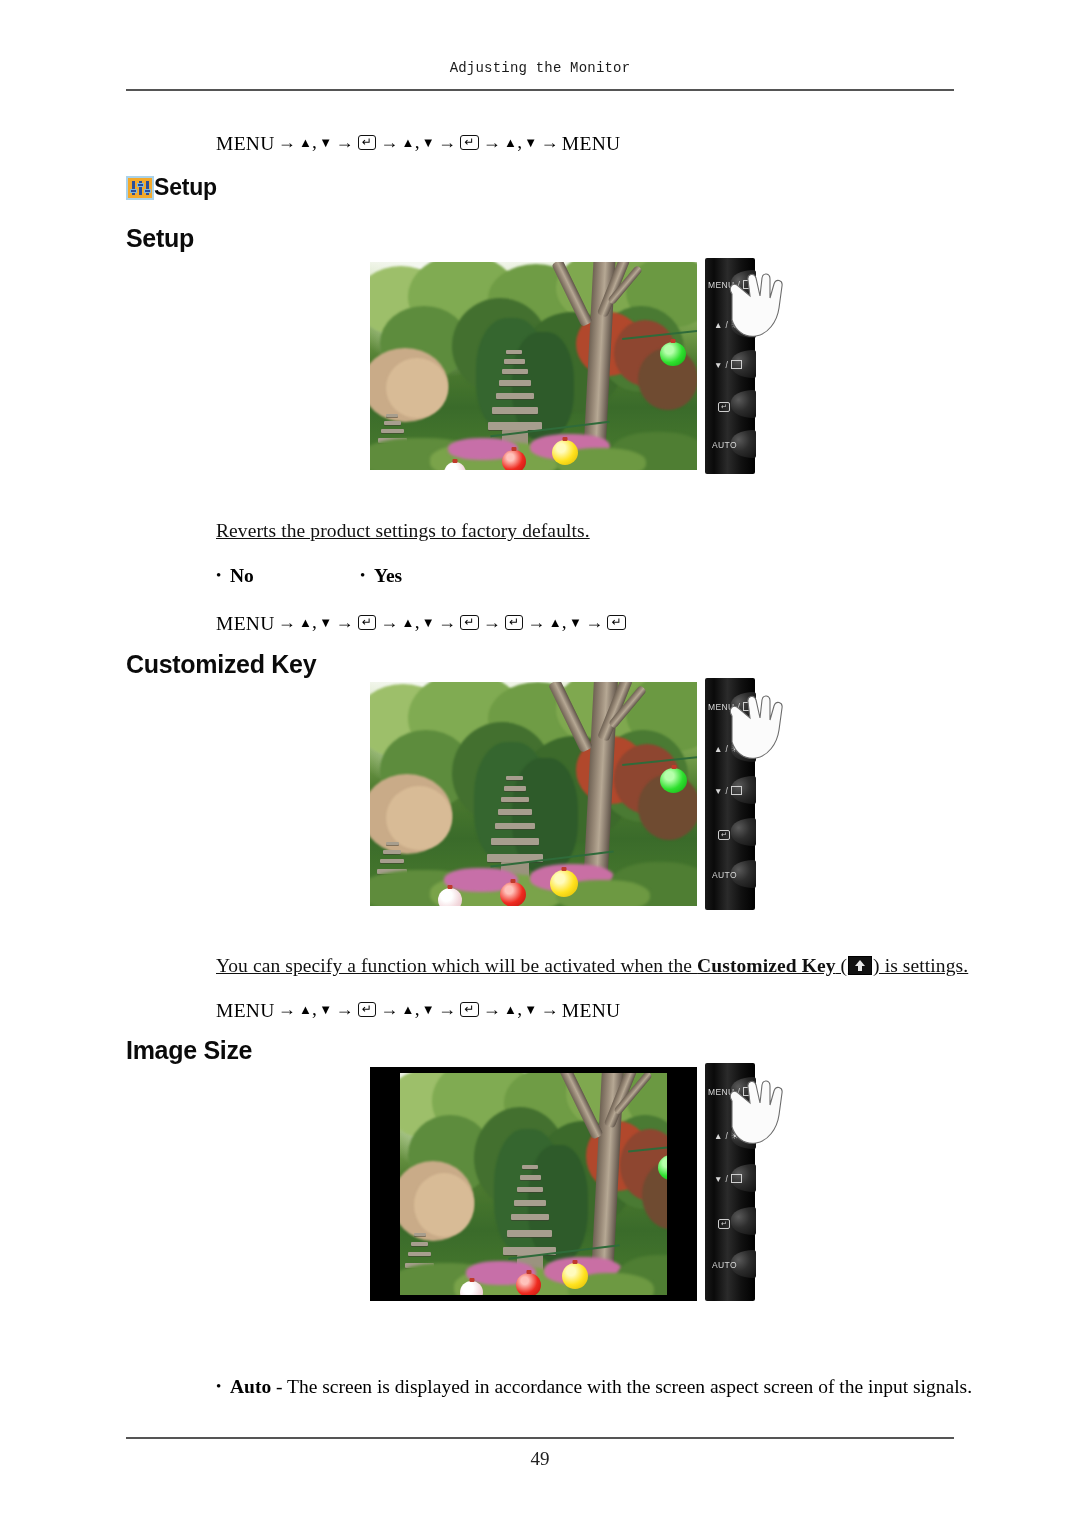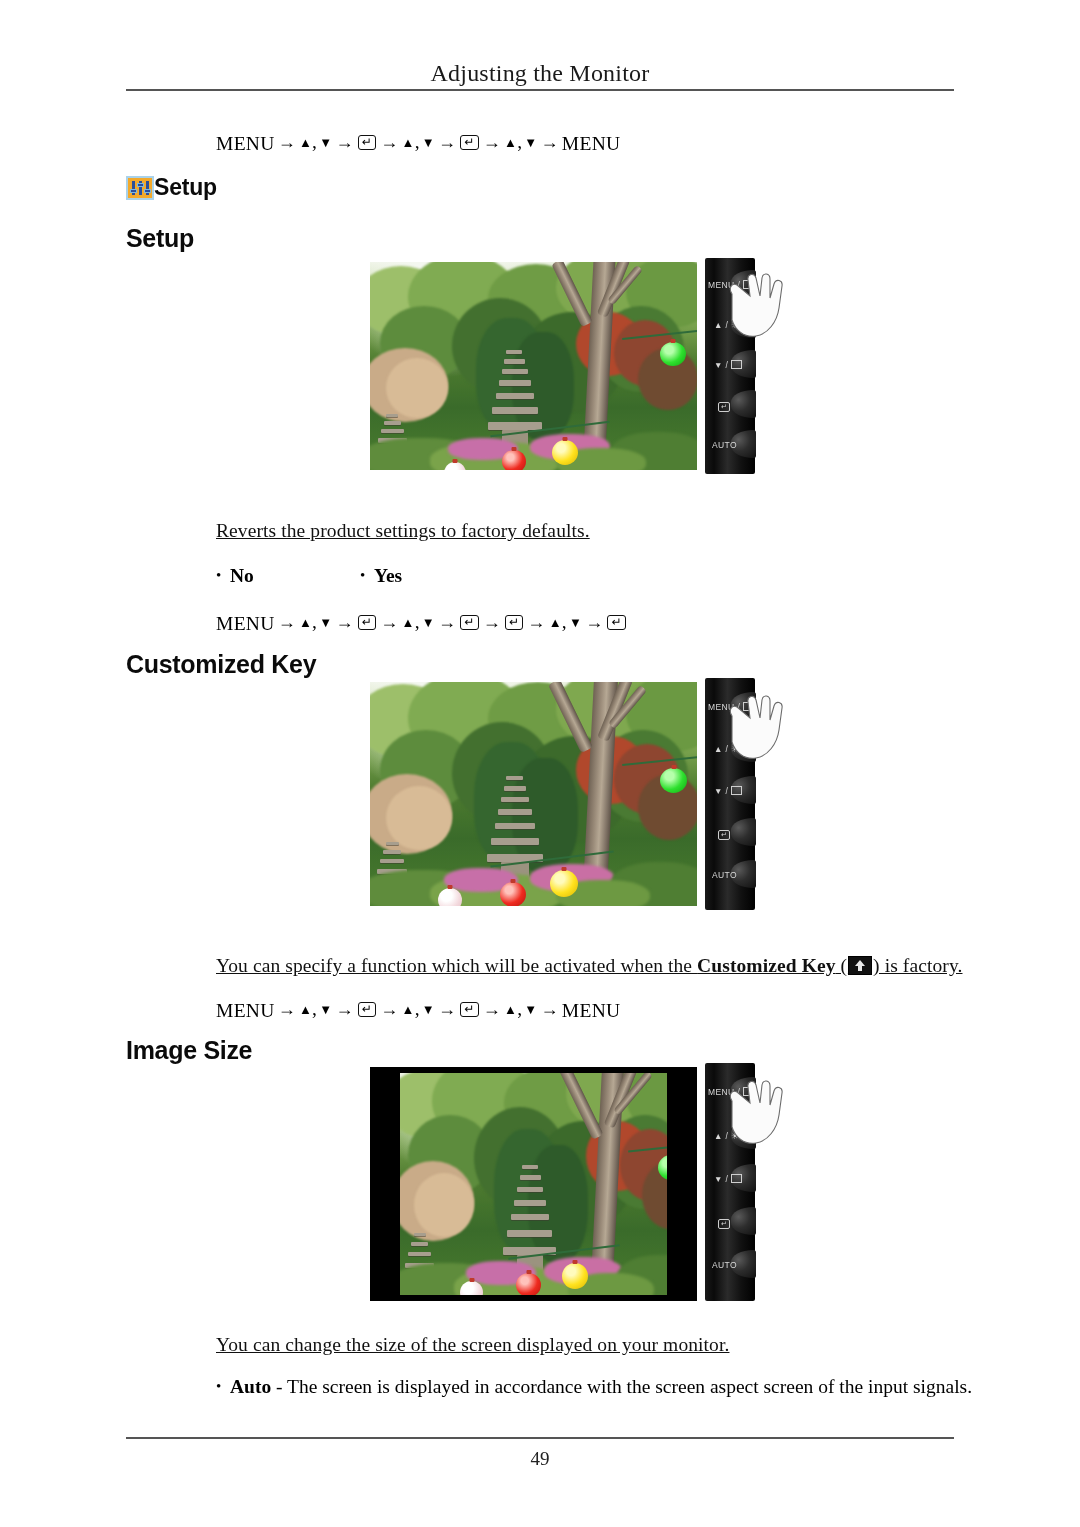--- a/index.html
+++ b/index.html
@@ -23,22 +23,22 @@
     background: #fff;
   }
 
   
   .running-head {
     position: absolute;
     left: 126px;
     top: 60px;
     width: 828px;
     text-align: center;
-    font-family: Liberation Serif, serif;
-    font-size: 24px;
+    font-family: Liberation Mono, monospace;
+    font-size: 14px;
     letter-spacing: .2px;
     color: #1a1a1a;
   }
   .rule {
     position: absolute;
     left: 126px;
     width: 828px;
     height: 2px;
     background: #555;
   }
@@ -502,21 +502,21 @@
       <div class="panel-label" style="left:7px; top:192px;">AUTO</div>
     </div>
     <svg class="hand" width="72" height="86" viewBox="0 0 72 86" style="left:350px; top:8px;">
       <g fill="#fbfbfb" stroke="#6b6b6b" stroke-width="1.1">
         <path d="M12 30 C8 24 12 18 17 21 L30 32 L28 16 C27 10 34 8 36 14 L40 32 L42 14 C43 8 50 9 50 15 L50 34 L54 20 C56 14 63 16 62 22 L59 44 C57 58 48 70 36 72 C24 74 15 66 12 56 Z"></path>
       </g>
     </svg>
   </div>
 
   <div class="para" style="left:216px; top:955px;">
-    <span>You can specify a function which will be activated when the </span><span class="b">Customized Key</span><span> (</span><span class="ck-inline-icon"></span><span>) is factory.</span>
+    <span>You can specify a function which will be activated when the </span><span class="b">Customized Key</span><span> (</span><span class="ck-inline-icon"></span><span>) is settings.</span>
   </div>
 
   <div class="navline" style="left:216px; top:998px;">
     <span class="tok">MENU</span><span class="arrow">→</span><span class="tri">▲</span><span class="comma">,</span><span class="tri">▼</span><span class="arrow">→</span><span class="keycap">↵</span><span class="arrow">→</span><span class="tri">▲</span><span class="comma">,</span><span class="tri">▼</span><span class="arrow">→</span><span class="keycap">↵</span><span class="arrow">→</span><span class="tri">▲</span><span class="comma">,</span><span class="tri">▼</span><span class="arrow">→</span><span class="tok">MENU</span>
   </div>
 
   <div class="h-section" style="top:1036px;">Image Size</div>
 
   <div class="figure" style="left:370px; top:1063px; width:390px; height:242px;">
     <div class="screen" style="left:0; top:4px; width:327px; height:234px;">
@@ -586,21 +586,20 @@
       <div class="panel-btn" style="top:187px;"></div>
       <div class="panel-label" style="left:7px; top:197px;">AUTO</div>
     </div>
     <svg class="hand" width="72" height="86" viewBox="0 0 72 86" style="left:350px; top:8px;">
       <g fill="#fbfbfb" stroke="#6b6b6b" stroke-width="1.1">
         <path d="M12 30 C8 24 12 18 17 21 L30 32 L28 16 C27 10 34 8 36 14 L40 32 L42 14 C43 8 50 9 50 15 L50 34 L54 20 C56 14 63 16 62 22 L59 44 C57 58 48 70 36 72 C24 74 15 66 12 56 Z"></path>
       </g>
     </svg>
   </div>
 
-  <div class="para" style="left:216px; top:1334px;">You can change the size of the screen displayed on your monitor.</div>
 
   <div class="bullet-row" style="left:216px; top:1376px;">
     <span class="bullet-dot">•</span><span class="b">Auto</span><span> - The screen is displayed in accordance with the screen aspect screen of the input signals.</span>
   </div>
 
   <div class="rule rule-bottom"></div>
   <div class="page-number">49</div>
 
 </div>
 

